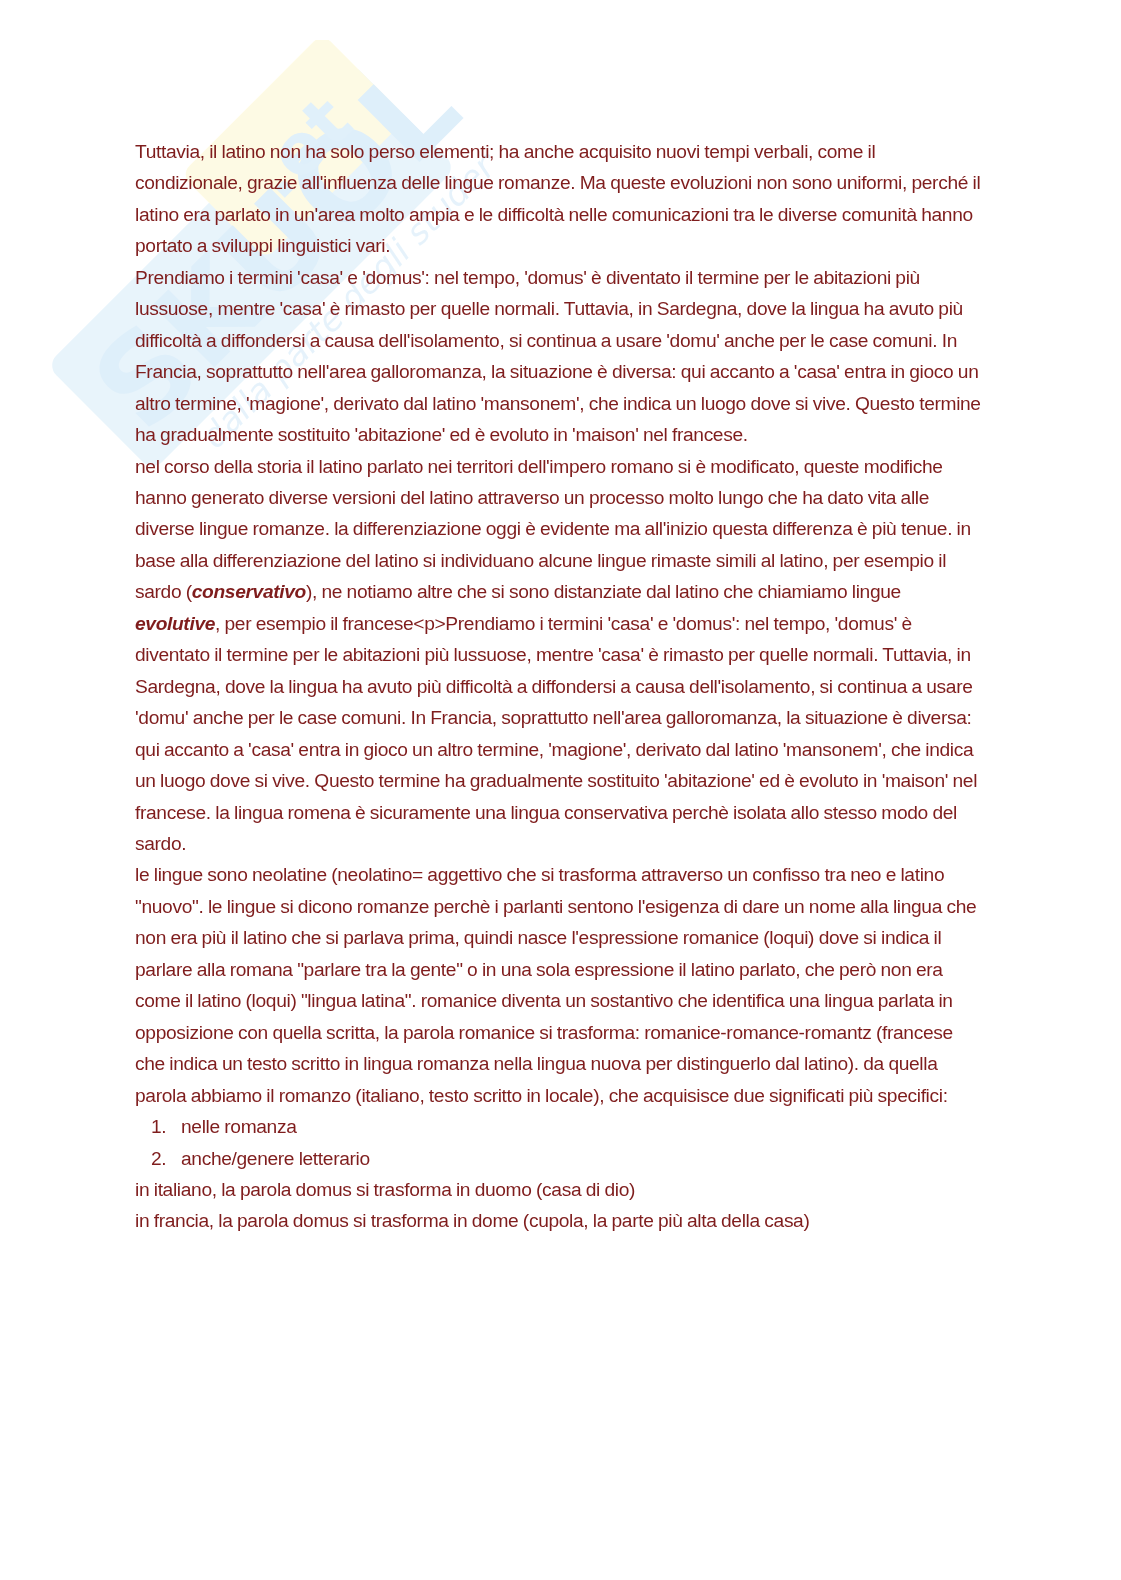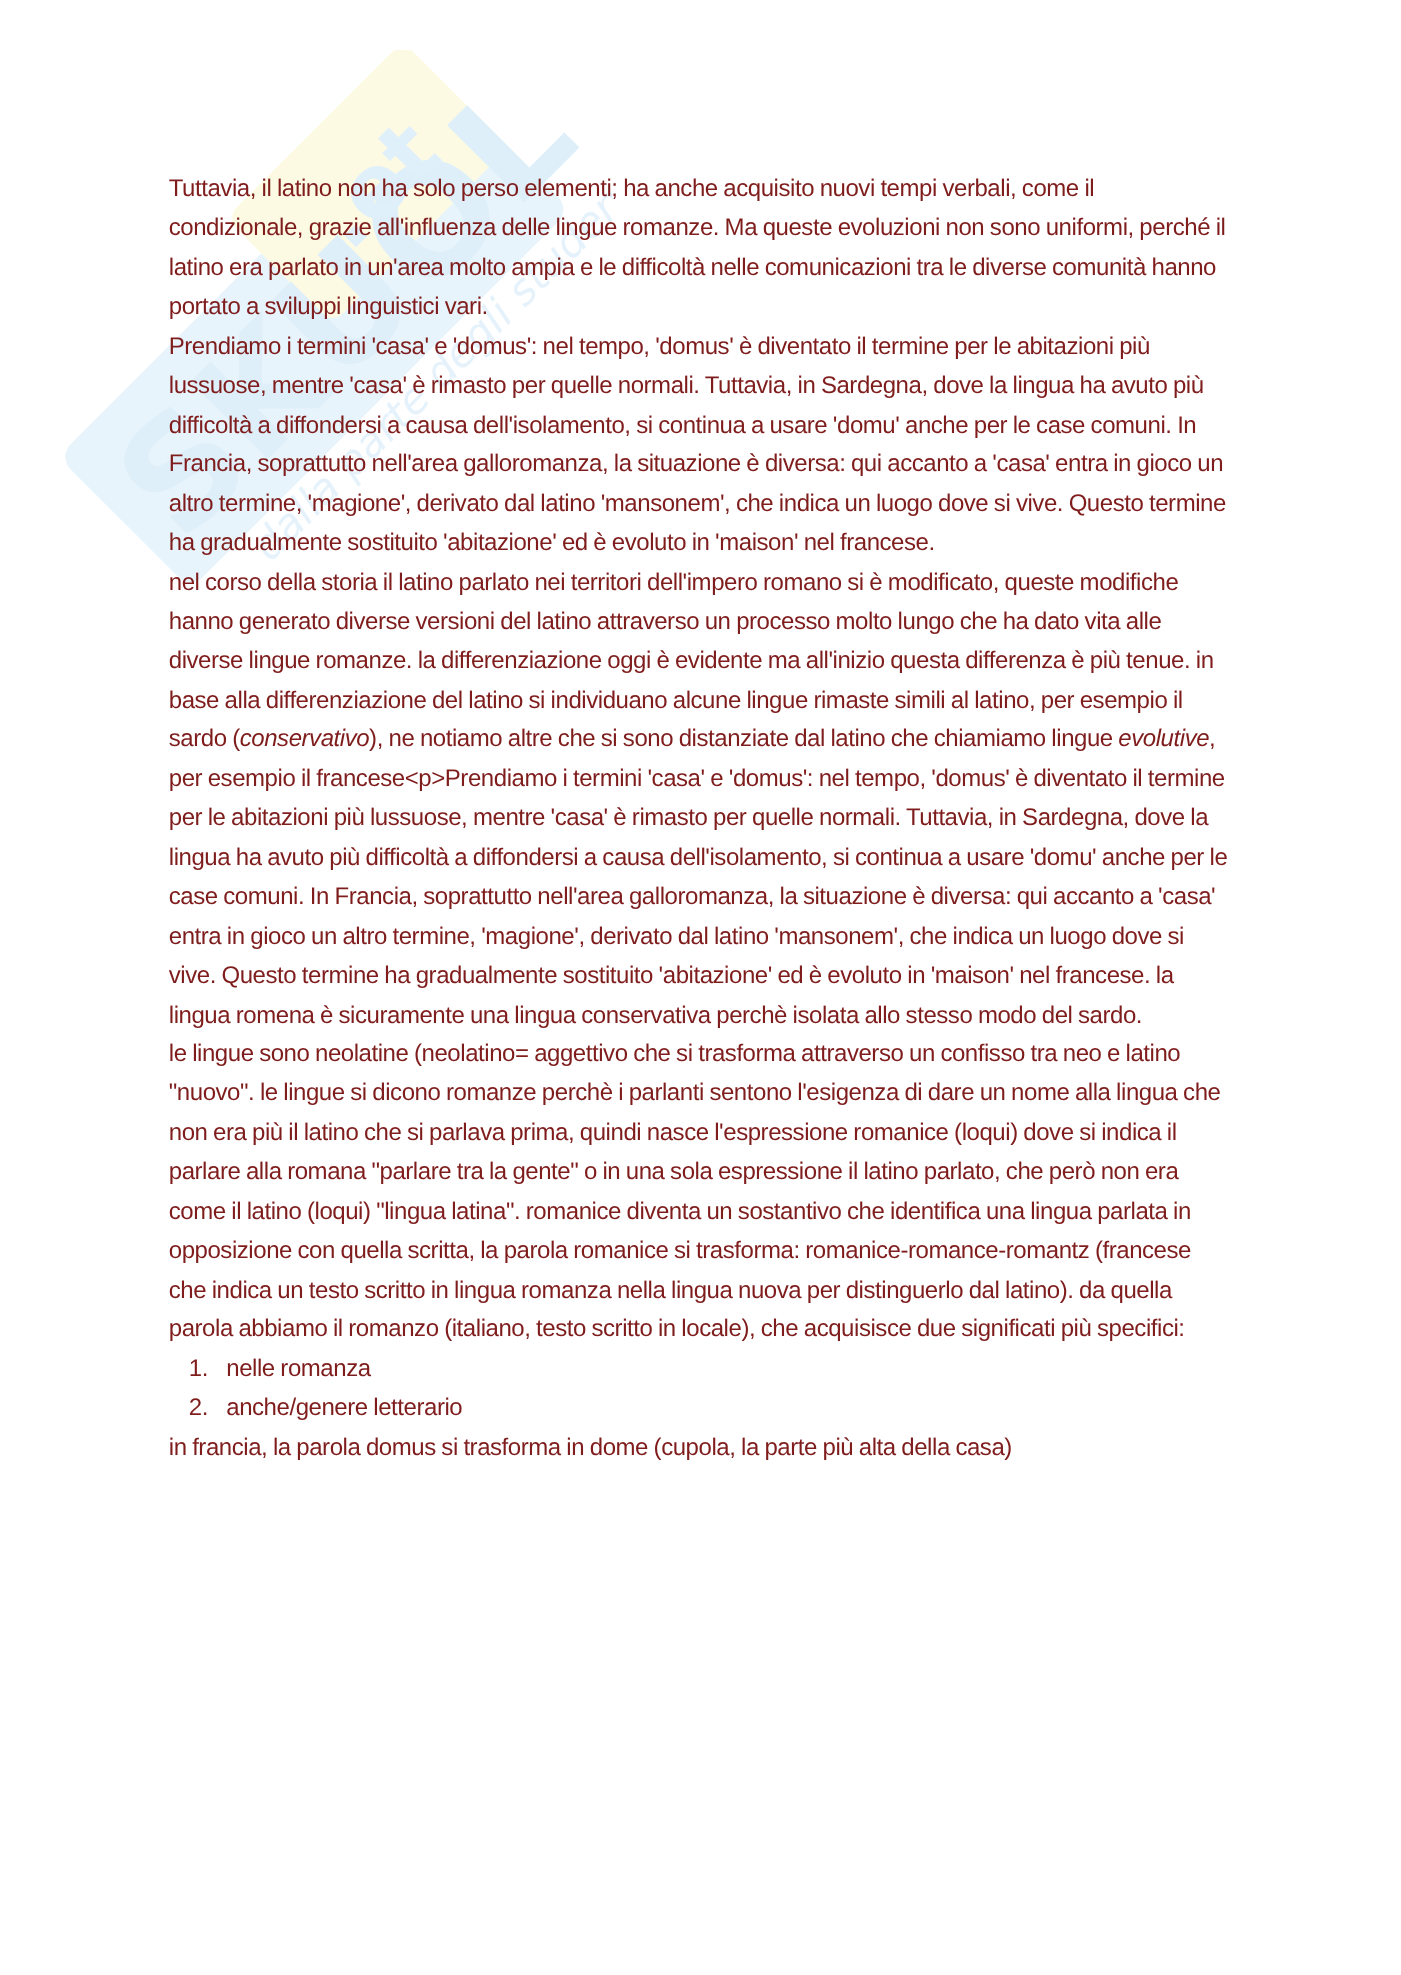--- a/index.html
+++ b/index.html
@@ -11,21 +11,21 @@
     position: absolute; left: 20px; top: 40px; width: 470px; height: 460px;
     pointer-events: none; opacity: 0.55;
   }
   .content {
     position: absolute; left: 135px; top: 136px; width: 850px;
     font-family: "Liberation Sans", "DejaVu Sans", sans-serif;
     font-size: 19.2px; line-height: 31.45px; color: #7f1d1d;
     letter-spacing: -0.35px; word-spacing: -0.5px;
   }
   .content p { margin: 0; }
-  .content b.em { font-weight: normal; font-style: italic; }
+  .content b.em { font-weight: bold; font-style: italic; }
   .content ol { margin: 0; padding: 0 0 0 46px; list-style: none; }
   .content ol li { position: relative; }
   .content ol li .num { position: absolute; left: -30px; }
 </style>
 </head>
 <body>
 
 <div class="page">
 
   <svg class="watermark" viewBox="0 0 470 460" xmlns="http://www.w3.org/2000/svg">
@@ -40,15 +40,16 @@
 
   <div class="content">
     <p>Tuttavia, il latino non ha solo perso elementi; ha anche acquisito nuovi tempi verbali, come il condizionale, grazie all'influenza delle lingue romanze. Ma queste evoluzioni non sono uniformi, perché il latino era parlato in un'area molto ampia e le difficoltà nelle comunicazioni tra le diverse comunità hanno portato a sviluppi linguistici vari.</p>
     <p>Prendiamo i termini 'casa' e 'domus': nel tempo, 'domus' è diventato il termine per le abitazioni più lussuose, mentre 'casa' è rimasto per quelle normali. Tuttavia, in Sardegna, dove la lingua ha avuto più difficoltà a diffondersi a causa dell'isolamento, si continua a usare 'domu' anche per le case comuni. In Francia, soprattutto nell'area galloromanza, la situazione è diversa: qui accanto a 'casa' entra in gioco un altro termine, 'magione', derivato dal latino 'mansonem', che indica un luogo dove si vive. Questo termine ha gradualmente sostituito 'abitazione' ed è evoluto in 'maison' nel francese.</p>
     <p><span>nel corso della storia il latino parlato nei territori dell'impero romano si è modificato, queste modifiche hanno generato diverse versioni del latino attraverso un processo molto lungo che ha dato vita alle diverse lingue romanze. la differenziazione oggi è evidente ma all'inizio questa differenza è più tenue. in base alla differenziazione del latino si individuano alcune lingue rimaste simili al latino, per esempio il sardo (</span><b class="em">conservativo</b><span>), ne notiamo altre che si sono distanziate dal latino che chiamiamo lingue </span><b class="em">evolutive</b><span>, per esempio il francese&lt;p&gt;Prendiamo i termini 'casa' e 'domus': nel tempo, 'domus' è diventato il termine per le abitazioni più lussuose, mentre 'casa' è rimasto per quelle normali. Tuttavia, in Sardegna, dove la lingua ha avuto più difficoltà a diffondersi a causa dell'isolamento, si continua a usare 'domu' anche per le case comuni. In Francia, soprattutto nell'area galloromanza, la situazione è diversa: qui accanto a 'casa' entra in gioco un altro termine, 'magione', derivato dal latino 'mansonem', che indica un luogo dove si vive. Questo termine ha gradualmente sostituito 'abitazione' ed è evoluto in 'maison' nel francese. la lingua romena è sicuramente una lingua conservativa perchè isolata allo stesso modo del sardo.</span></p>
     <p>le lingue sono neolatine (neolatino= aggettivo che si trasforma attraverso un confisso tra neo e latino "nuovo". le lingue si dicono romanze perchè i parlanti sentono l'esigenza di dare un nome alla lingua che non era più il latino che si parlava prima, quindi nasce l'espressione romanice (loqui) dove si indica il parlare alla romana "parlare tra la gente" o in una sola espressione il latino parlato, che però non era come il latino (loqui) "lingua latina". romanice diventa un sostantivo che identifica una lingua parlata in opposizione con quella scritta, la parola romanice si trasforma: romanice-romance-romantz (francese che indica un testo scritto in lingua romanza nella lingua nuova per distinguerlo dal latino). da quella parola abbiamo il romanzo (italiano, testo scritto in locale), che acquisisce due significati più specifici:</p>
     <ol>
       <li><span class="num">1.</span><span>nelle romanza</span></li>
       <li><span class="num">2.</span><span>anche/genere letterario</span></li>
     </ol>
+    <p>in italiano, la parola domus si trasforma in duomo (casa di dio)</p>
     <p>in francia, la parola domus si trasforma in dome (cupola, la parte più alta della casa)</p>
   </div>
 </div>
 
 </body></html>

